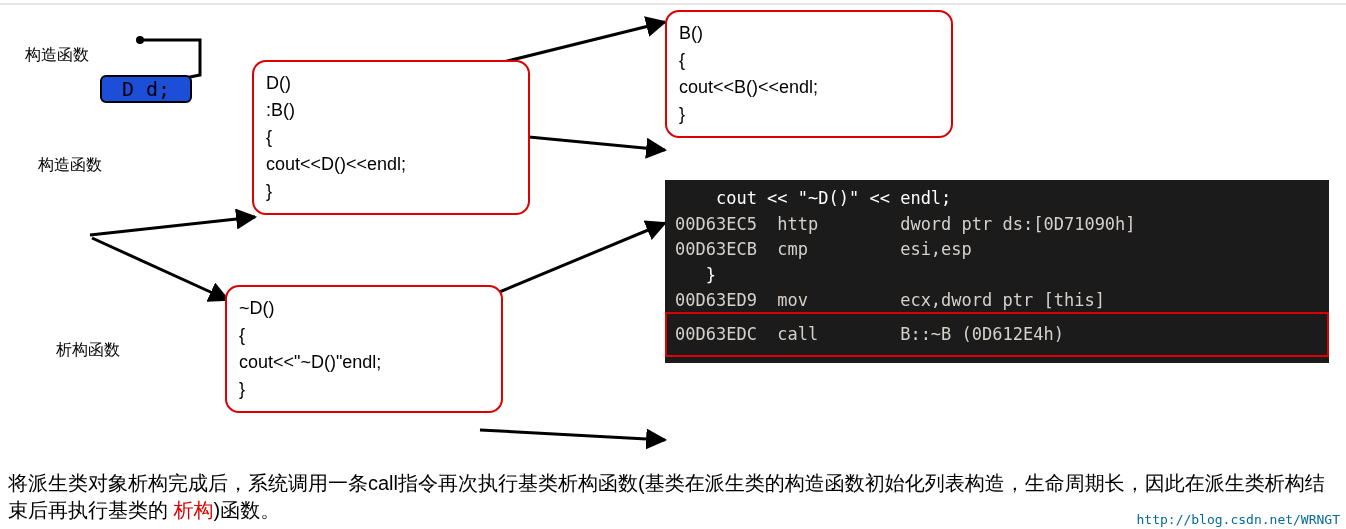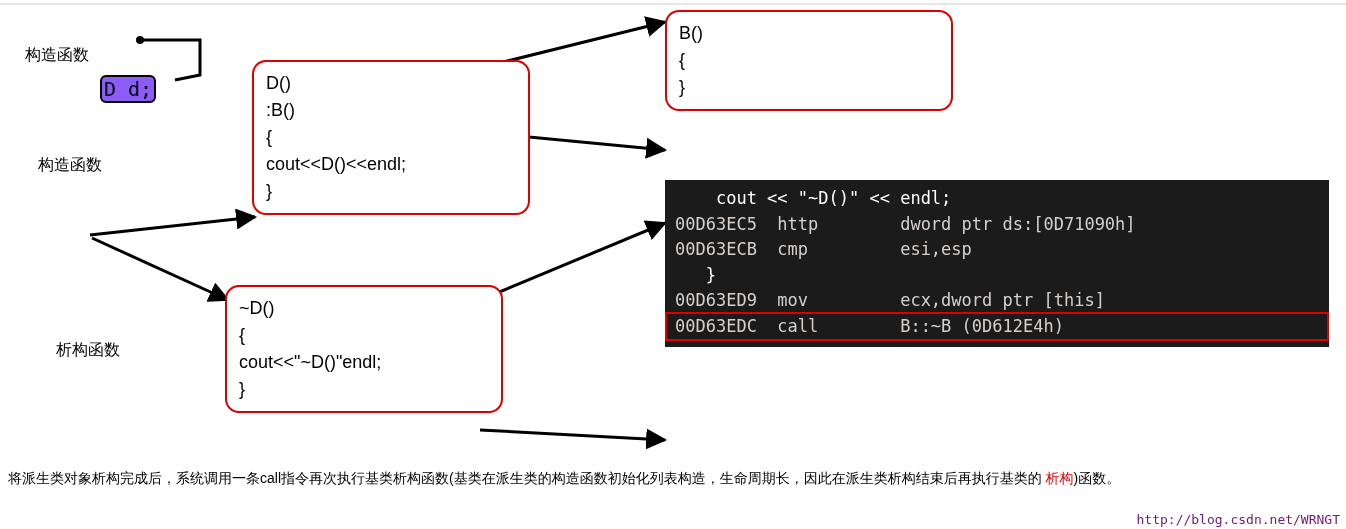--- a/index.html
+++ b/index.html
@@ -1,25 +1,25 @@
 <!DOCTYPE html>
 <html><head>
 <meta charset="utf-8">
 <style>
   html,body{margin:0;padding:0;font-family:"Microsoft YaHei","Segoe UI",sans-serif;font-size:15px;color:#000;background:#fff}
   .canvas{position:relative;width:1346px;height:529px;background:#fff;overflow:hidden}
   .label{position:absolute;font-size:16px}
   .codebox{position:absolute;border:2px solid #d00;border-radius:14px;padding:8px 12px;font-size:18px;line-height:1.5;background:#fff}
-  .smallbox{position:absolute;border:2px solid #000;border-radius:6px;padding:0 2px;font-size:20px;font-family:monospace;background:#8b5cf6}
+  .smallbox{position:absolute;border:2px solid #000;border-radius:6px;padding:0 20px;font-size:20px;font-family:monospace;background:#1d4ed8}
   .asm{position:absolute;background:#1b1b1b;color:#d5d0cc;font-family:"Segoe UI",monospace;font-size:17px;line-height:1.5;padding:6px 10px}
   .asm .white{color:#fff}
   .asm .row{white-space:pre}
-  .asm .hlrow{border:2px solid #d00;margin:-2px -10px 0 -10px;padding:0 8px}
-  .watermark{position:absolute;right:6px;bottom:2px;font-size:13px;color:#701a75;font-family:monospace}
-  .caption{position:absolute;font-size:14px;max-width:1330px}
+  .asm .hlrow{border:2px solid #d00;margin:-2px -10px 0 -10px;padding:8px 8px}
+  .watermark{position:absolute;right:6px;bottom:2px;font-size:13px;color:#0369a1;font-family:monospace}
+  .caption{position:absolute;font-size:20px;max-width:1330px}
   .caption .red{color:#d00}
   svg{position:absolute;left:0;top:0;width:1346px;height:529px;pointer-events:none}
 </style>
 </head>
 <body>
 
 <div class="canvas">
 
   <svg>
     <defs>
@@ -61,20 +61,21 @@
     <div>D()</div>
     <div>  :B()</div>
     <div>{</div>
     <div>   cout&lt;&lt;D()&lt;&lt;endl;</div>
     <div>}</div>
   </div>
 
   <div class="codebox" style="left:665px;top:10px;width:260px">
     <div>B()</div>
     <div>{</div>
+    <div>   cout&lt;&lt;B()&lt;&lt;endl;</div>
     <div>}</div>
   </div>
 
   <div class="codebox" style="left:225px;top:285px;width:250px">
     <div>~D()</div>
     <div>{</div>
     <div>   cout&lt;&lt;"~D()"endl;</div>
     <div>}</div>
   </div>
 

